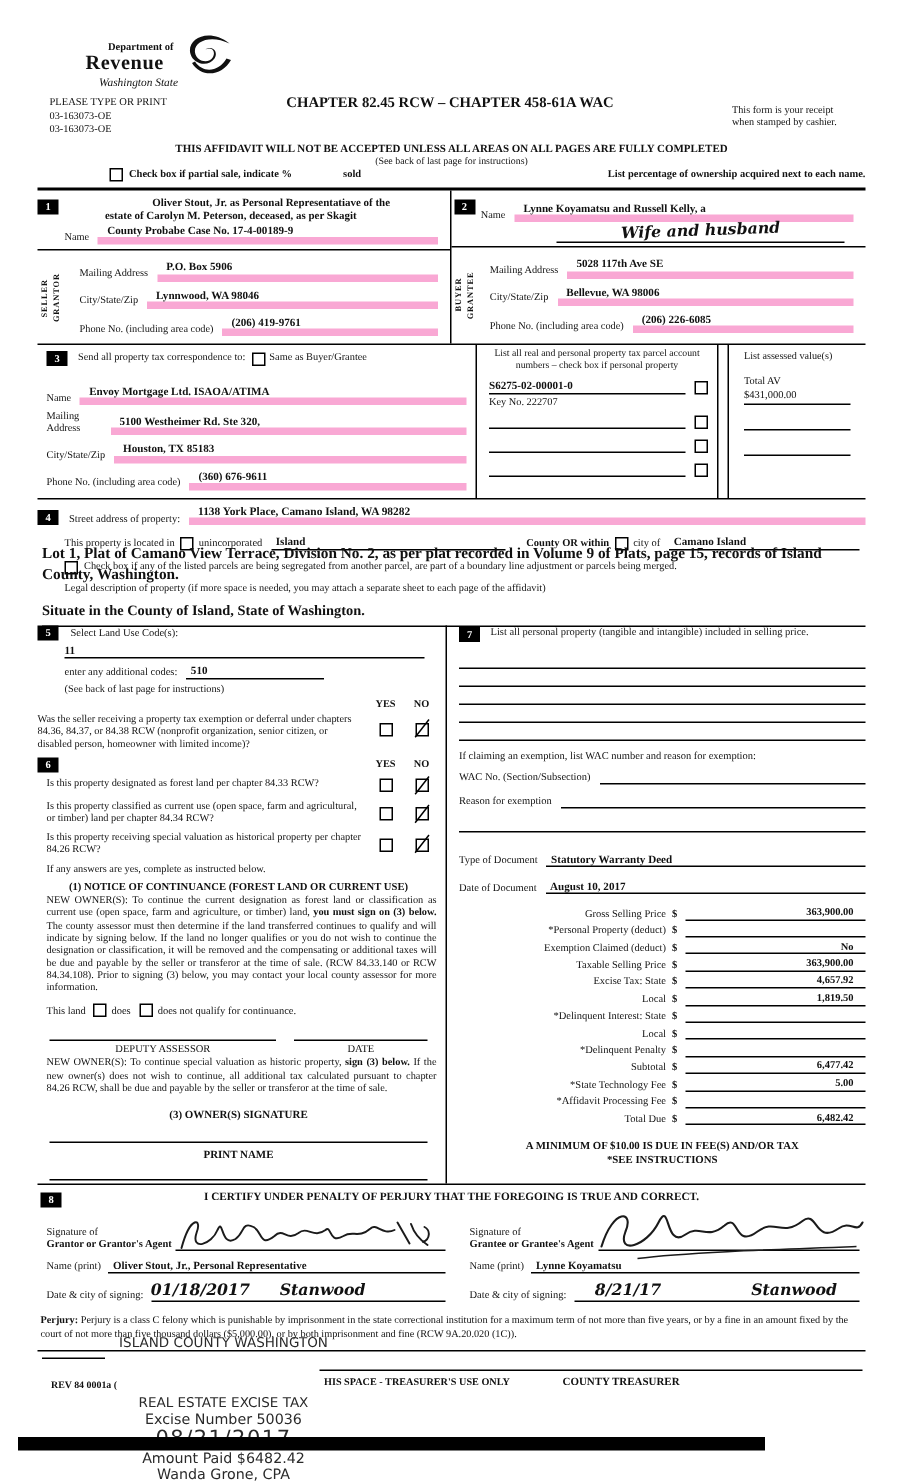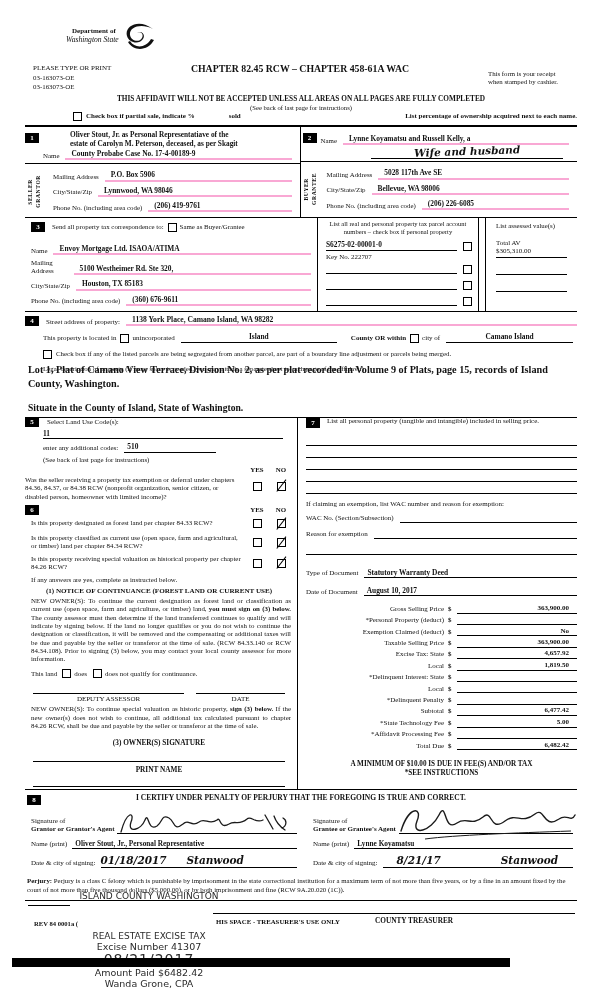--- a/index.html
+++ b/index.html
@@ -15,21 +15,21 @@
          width:14px;height:10px;line-height:10px;text-align:center;}
   .cb{display:inline-block;width:7px;height:7px;border:1px solid #000;position:relative;
       vertical-align:-1px;flex:none;background:#fff;}
   .cb.slash::after{content:"";position:absolute;width:15px;height:1.3px;background:#000;
       left:-4px;top:2.6px;transform:rotate(-52deg);}
   .vwrap{position:absolute;left:2px;top:3px;bottom:2px;display:flex;align-items:center;gap:1px;}
   .vtext{writing-mode:vertical-rl;transform:rotate(180deg);font-size:5.6px;font-weight:bold;
          letter-spacing:.6px;line-height:7px;}
   .frow{display:flex;align-items:flex-end;margin-top:4px;}
   .flbl{font-size:6.9px;white-space:nowrap;}
-  .fval{flex:1;font-weight:bold;font-size:7.4px;border-bottom:2px solid #f9a8d4;margin-left:6px;padding-left:6px;}
+  .fval{flex:1;font-weight:bold;font-size:7.4px;border-bottom:5px solid #f9a8d4;margin-left:6px;padding-left:6px;}
   .ynhead{display:flex;justify-content:flex-end;font-weight:bold;font-size:6.9px;}
   .yncol{width:24px;text-align:center;}
   .qrow{display:flex;align-items:flex-start;margin-top:4px;}
   .qtext{flex:1;padding-right:4px;font-size:6.9px;line-height:8.4px;}
   .para{font-size:6.9px;line-height:8.3px;text-align:justify;}
   .blankline{border-bottom:1px solid #000;height:11px;}
   .mrow{display:flex;align-items:flex-end;height:11.4px;font-size:7px;}
   .mlab{width:138px;text-align:right;padding-right:4px;white-space:nowrap;}
   .mcur{width:9px;font-weight:bold;}
   .mval{flex:1;border-bottom:1px solid #000;text-align:right;font-weight:bold;padding-right:8px;}
@@ -38,20 +38,21 @@
   svg.sig{overflow:visible;}
 </style>
 </head>
 <body>
 
 <div class="page">
 
   <div class="abs" style="left:57px;top:27px;width:160px;">
     <div style="position:relative;">
       <div style="font-size:7px;font-weight:bold;margin-left:15px;">Department of</div>
+      <div style="font-size:13.5px;font-weight:bold;letter-spacing:.4px;margin-top:-2px;">Revenue</div>
       <div style="font-size:7.6px;font-style:italic;margin-left:9px;margin-top:-1px;">Washington State</div>
       <svg class="abs" style="left:64px;top:-5px;" width="36" height="32" viewBox="0 0 36 32">
         <path d="M32 7 C18 -4 3 4 6 14 C8 21 18 23 22 17 C25 12 20 8 16 11 C20 9 23 12 21 16 C18 21 10 19 9 13 C8 5 20 1 32 7 Z" fill="#111"></path>
         <path d="M7 20 C13 30 27 29 33 18 L30 17 C25 26 14 27 9 19 Z" fill="#111"></path>
       </svg>
     </div>
   </div>
 
   <div class="abs" style="left:33px;top:64px;width:130px;">
     <div style="font-size:7px;">PLEASE TYPE OR PRINT</div>
@@ -79,21 +80,21 @@
     <span style="flex:1;"></span>
     <span class="b" style="font-size:7px;">List percentage of ownership acquired next to each name.</span>
   </div>
 
   <div class="abs" style="left:25px;top:125px;width:552px;border-top:2px solid #000;">
 
     <div style="display:flex;border-bottom:1px solid #000;">
 
       <div style="width:275px;position:relative;">
         <span class="badge abs" style="left:0;top:6px;">1</span>
-        <div class="b" style="margin:3px 8px 0 45px;font-size:7.3px;">Oliver Stout, Jr. as Personal Representatiave of the</div>
+        <div class="b" style="margin:3px 8px 0 45px;font-size:7.3px;text-align:center;">Oliver Stout, Jr. as Personal Representatiave of the</div>
         <div class="b" style="margin:0 8px 0 45px;font-size:7.3px;">estate of Carolyn M. Peterson, deceased, as per Skagit</div>
         <div class="row" style="margin:1px 8px 3px 18px;">
           <span class="flbl">Name</span>
           <span class="fval">County Probabe Case No. 17-4-00189-9</span>
         </div>
         <div style="border-top:1px solid #000;position:relative;padding:2px 8px 5px 28px;">
           <div class="vwrap">
             <span class="vtext">SELLER</span>
             <span class="vtext">GRANTOR</span>
           </div>
@@ -188,33 +189,33 @@
         </div>
         <div class="row" style="margin:7px 2px 0 4px;">
           <span style="flex:1;border-bottom:1px solid #000;height:8px;"></span>
           <span class="cb" style="margin-left:6px;"></span>
         </div>
       </div>
 
       <div style="flex:1;margin-left:6px;border-left:1.3px solid #000;padding:4px 10px 4px 10px;">
         <div style="font-size:6.8px;">List assessed value(s)</div>
         <div style="margin-top:8px;font-size:6.9px;">Total AV</div>
-        <div class="ul" style="font-size:7px;padding-bottom:1px;">$305,310.00</div>
+        <div class="ul" style="font-size:7px;padding-bottom:1px;">$431,000.00</div>
         <div style="border-bottom:1px solid #000;height:16px;"></div>
         <div style="border-bottom:1px solid #000;height:16px;"></div>
       </div>
     </div>
 
     <div style="padding:3px 0 2px 0;">
       <div class="row">
         <span class="badge">4</span>
         <span style="margin-left:7px;font-size:7px;white-space:nowrap;">Street address of property:</span>
         <span class="fval" style="font-size:7.6px;">1138 York Place, Camano Island, WA  98282</span>
       </div>
-      <div class="row" style="margin:6px 4px 0 18px;text-align:center;">
+      <div class="row" style="margin:6px 4px 0 18px;">
         <span style="font-size:7px;">This property is located in</span>
         <span class="cb" style="margin:0 3px 0 4px;"></span>
         <span style="font-size:7px;">unincorporated</span>
         <span class="val" style="width:150px;font-size:7.4px;margin-left:6px;">Island</span>
         <span class="b" style="font-size:7px;margin-left:14px;white-space:nowrap;">County OR  within</span>
         <span class="cb" style="margin:0 3px 0 4px;"></span>
         <span style="font-size:7px;">city of</span>
         <span class="val" style="flex:1;font-size:7.4px;margin-left:6px;">Camano Island</span>
       </div>
       <div style="display:flex;align-items:flex-start;margin:7px 4px 0 18px;">
@@ -463,21 +464,21 @@
       <span>Perjury is a class C felony which is punishable by imprisonment in the state correctional institution for a maximum term of not more than five years, or by a fine in an amount fixed by the court of not more than five thousand dollars ($5,000.00), or by both imprisonment and fine (RCW 9A.20.020 (1C)).</span>
     </div>
   </div>
 
   <div class="abs" style="left:28px;top:905px;width:42px;border-top:1px solid #000;"></div>
   <div class="abs" style="left:34px;top:920px;font-size:6.6px;font-weight:bold;">REV 84 0001a (</div>
 
   <div class="abs ctr stampfont" style="left:70px;top:891px;width:158px;">
     <div style="font-size:9px;line-height:10.5px;">ISLAND COUNTY WASHINGTON</div>
     <div style="font-size:9px;line-height:10.5px;margin-top:29px;">REAL ESTATE EXCISE TAX</div>
-    <div style="font-size:9.5px;line-height:11px;">Excise Number 41307</div>
+    <div style="font-size:9.5px;line-height:11px;">Excise Number 50036</div>
     <div style="font-size:14px;line-height:15px;letter-spacing:1px;">08/21/2017</div>
     <div style="font-size:9.5px;line-height:11px;">Amount Paid $6482.42</div>
     <div style="font-size:9.5px;line-height:11px;">Wanda Grone, CPA</div>
   </div>
 
   <div class="abs" style="left:213px;top:913px;width:362px;border-top:1px solid #000;"></div>
   <div class="abs b" style="left:216px;top:918px;font-size:6.8px;">HIS SPACE - TREASURER'S USE ONLY</div>
   <div class="abs b" style="left:375px;top:916px;font-size:7.3px;">COUNTY TREASURER</div>
 
   <div class="abs" style="left:12px;top:958px;width:498px;height:9px;background:#000;"></div>

